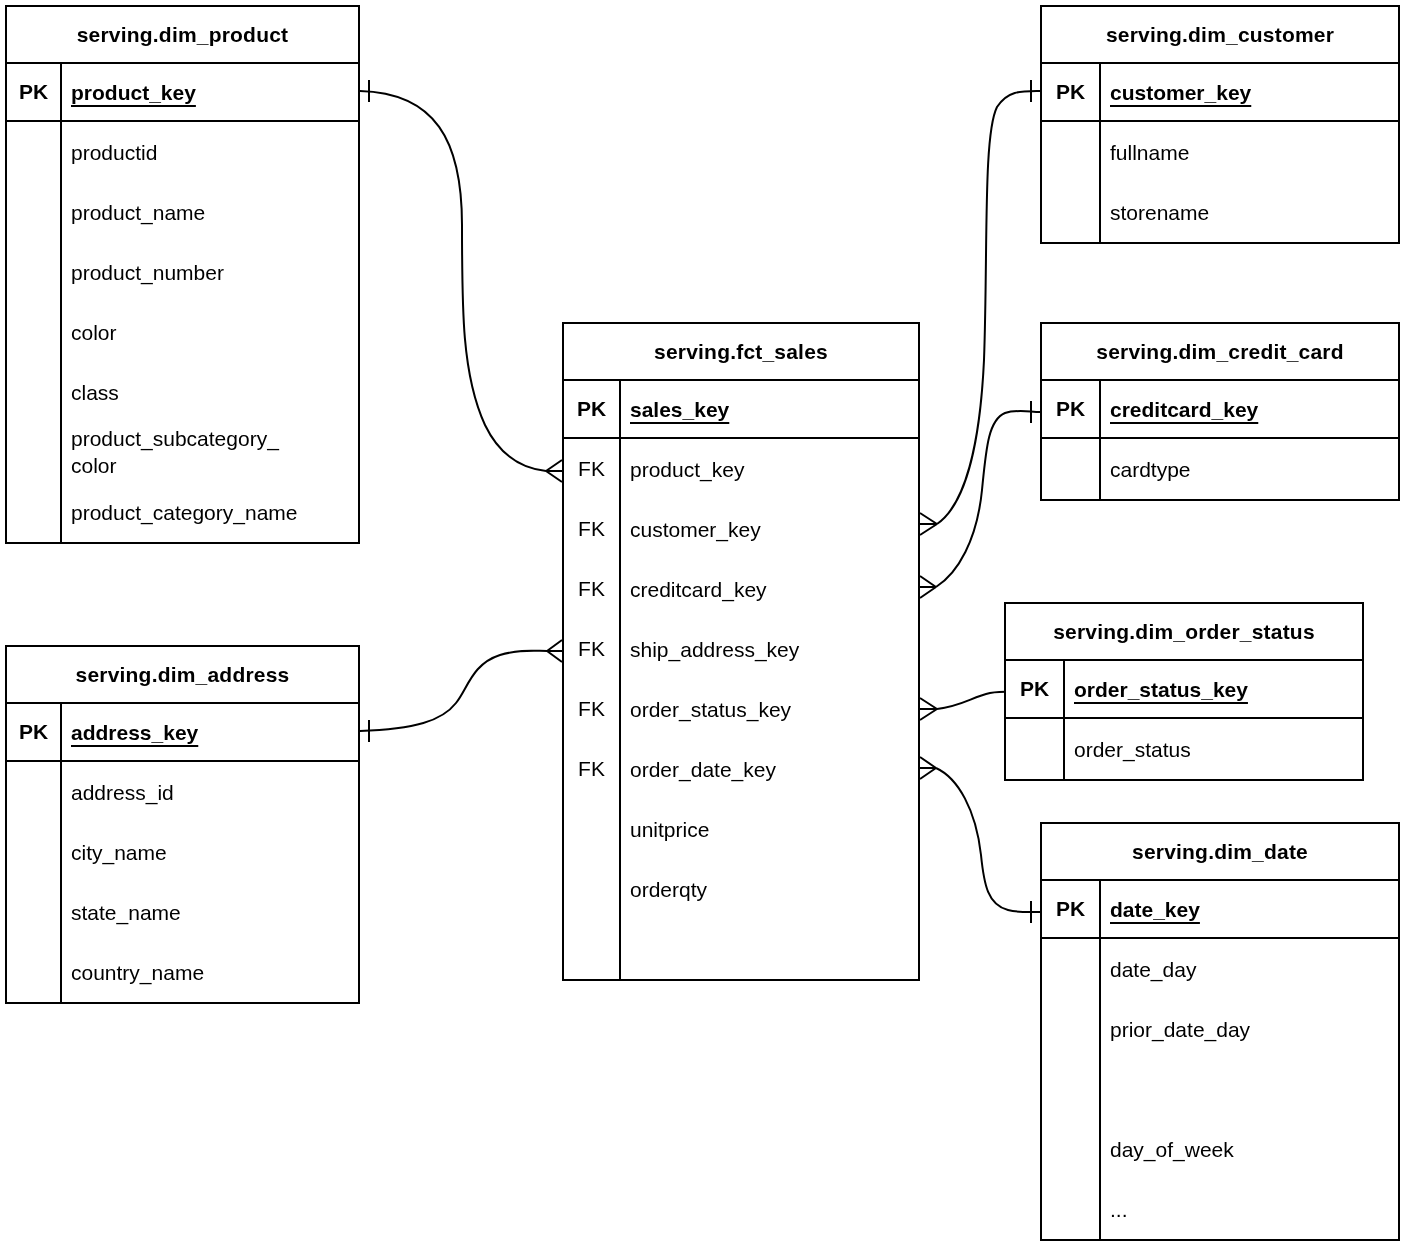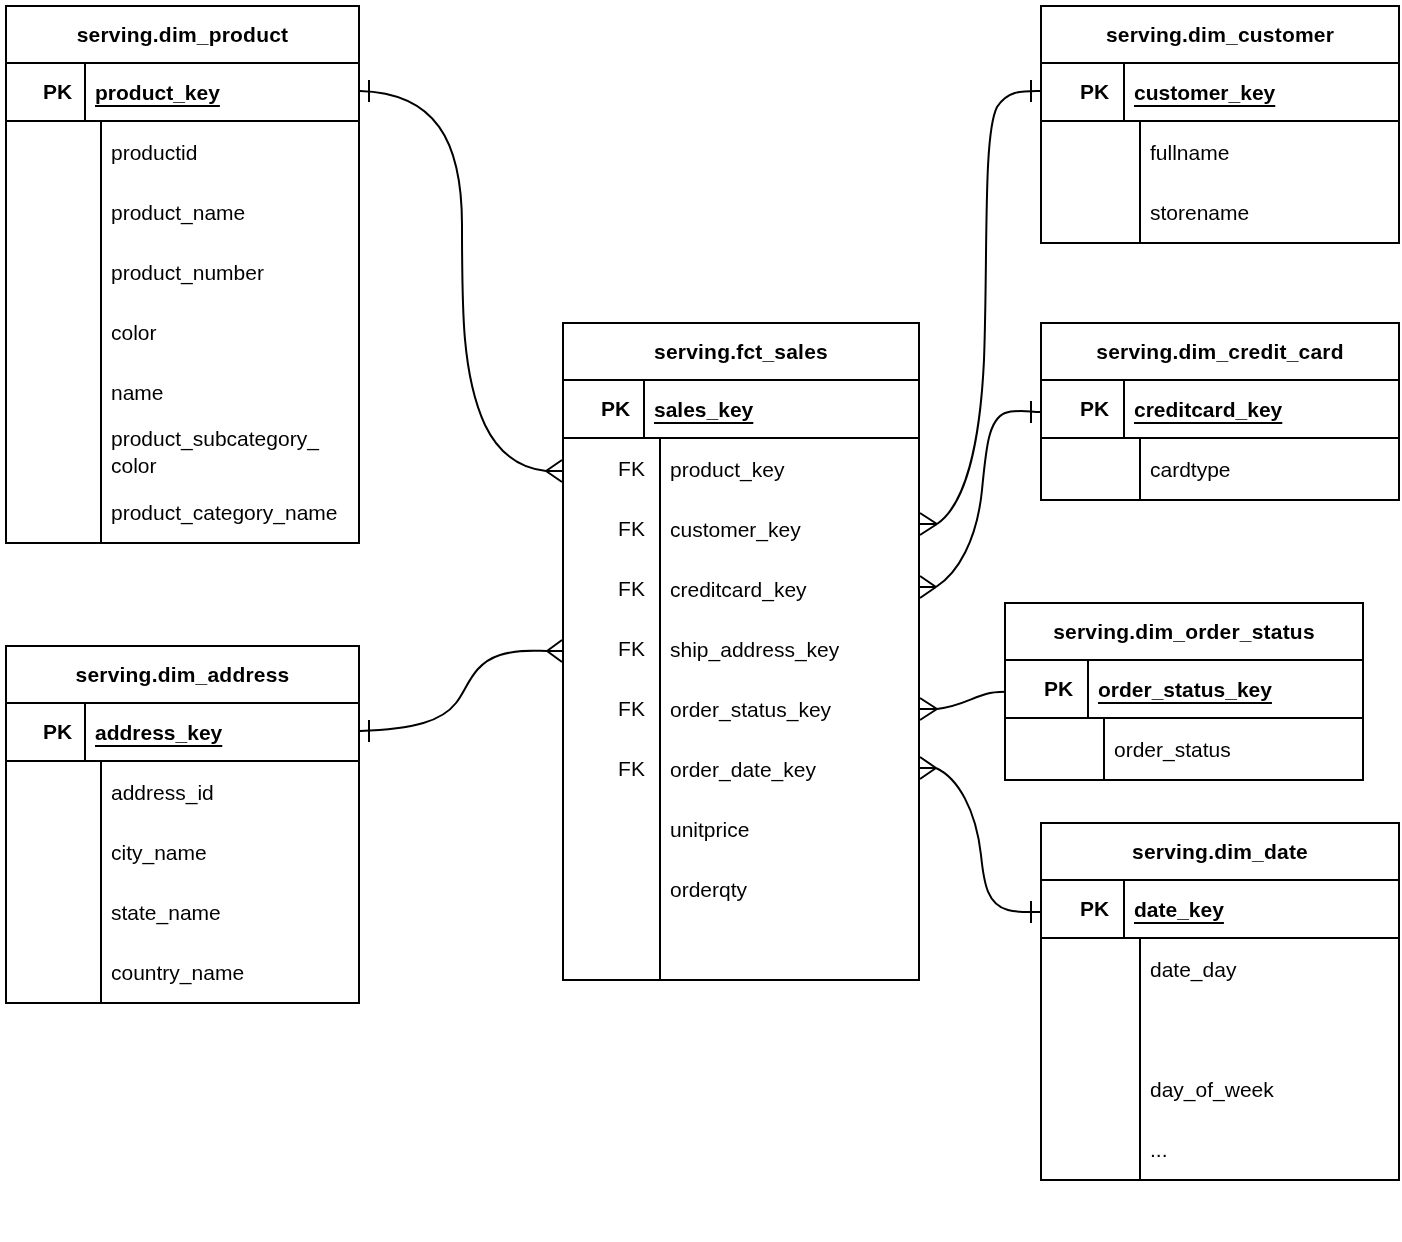--- a/index.html
+++ b/index.html
@@ -25,29 +25,29 @@
   .t-header {
     height:57px;
     border-bottom:2px solid #000000;
     box-sizing:border-box;
     display:flex; align-items:center; justify-content:center;
     font-weight:bold; font-size:21px;
     letter-spacing:0.2px;
   }
   .t-row { display:flex; align-items:stretch; }
   .pk-row { height:58px; border-bottom:2px solid #000000; box-sizing:border-box; }
-  .b-row { height:60px;margin-left:40px; }
+  .b-row { height:60px; }
   .key-cell {
     width:var(--kw); flex:0 0 var(--kw);
     border-right:2px solid #000000;
     box-sizing:border-box;
     display:flex; align-items:center; justify-content:center;
     font-size:21px;
   }
-  .pk-label { font-weight:bold;margin-left:24px; }
+  .pk-label { font-weight:bold; }
   .field-cell {
     flex:1;
     display:flex; align-items:center;
     padding-left:9px; padding-right:6px;
     font-size:21px;
     line-height:27px;
     white-space:pre-line;
   }
   .pk-field {
     font-weight:bold;
@@ -111,21 +111,21 @@
     <div class="t-row b-row">
       <div class="key-cell"></div>
       <div class="field-cell">product_number</div>
     </div>
     <div class="t-row b-row">
       <div class="key-cell"></div>
       <div class="field-cell">color</div>
     </div>
     <div class="t-row b-row">
       <div class="key-cell"></div>
-      <div class="field-cell">name</div>
+      <div class="field-cell">class</div>
     </div>
     <div class="t-row b-row">
       <div class="key-cell"></div>
       <div class="field-cell">product_subcategory_
 color</div>
     </div>
     <div class="t-row b-row">
       <div class="key-cell"></div>
       <div class="field-cell">product_category_name</div>
     </div>
@@ -243,20 +243,24 @@
     <div class="t-row pk-row">
       <div class="key-cell pk-label">PK</div>
       <div class="field-cell"><span class="pk-field">date_key</span></div>
     </div>
     <div class="t-row b-row">
       <div class="key-cell"></div>
       <div class="field-cell">date_day</div>
     </div>
     <div class="t-row b-row">
       <div class="key-cell"></div>
+      <div class="field-cell">prior_date_day</div>
+    </div>
+    <div class="t-row b-row">
+      <div class="key-cell"></div>
     </div>
     <div class="t-row b-row">
       <div class="key-cell"></div>
       <div class="field-cell">day_of_week</div>
     </div>
     <div class="t-row b-row">
       <div class="key-cell"></div>
       <div class="field-cell">...</div>
     </div>
   </div>

